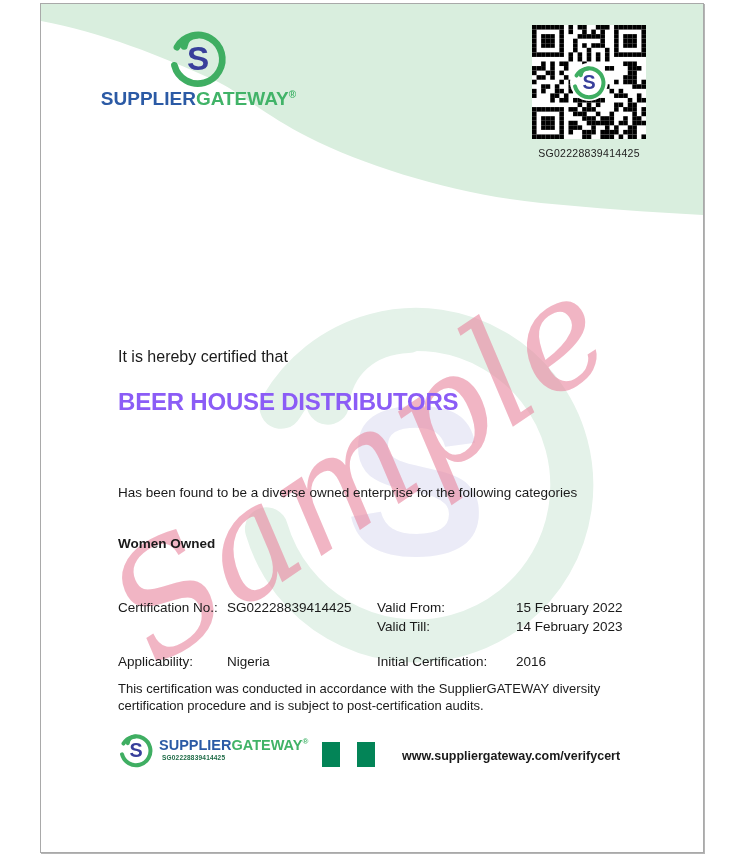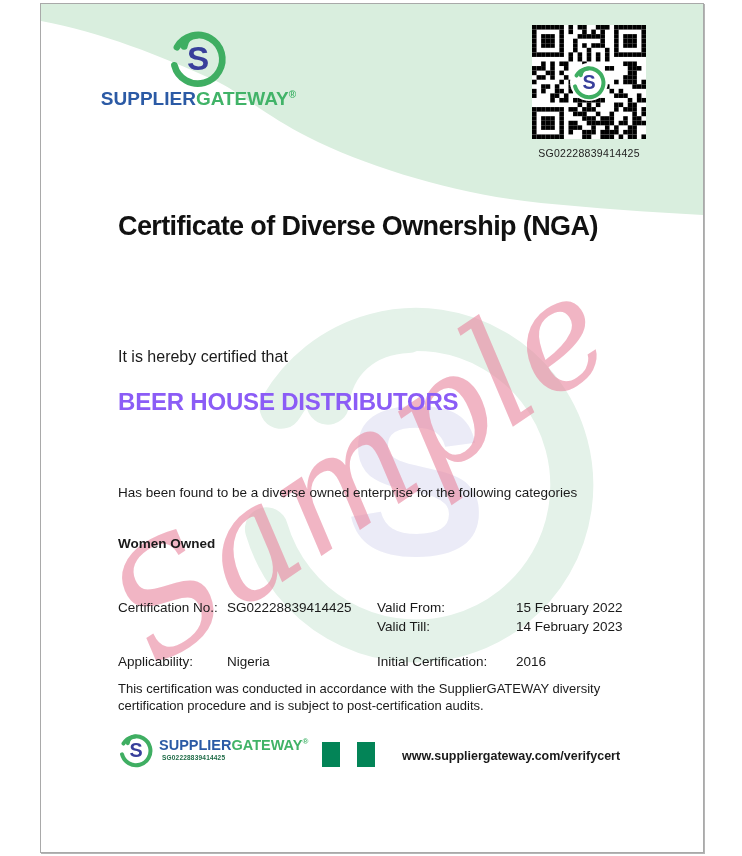--- a/index.html
+++ b/index.html
@@ -395,21 +395,20 @@
             <rect x="95.76" y="109.44" width="4.56" height="4.56" fill="#000"></rect>
             <rect x="100.32" y="109.44" width="4.56" height="4.56" fill="#000"></rect>
             <rect x="109.44" y="109.44" width="4.56" height="4.56" fill="#000"></rect>
           </svg>
         <svg class="qr-center" viewBox="0 0 100 100">
           <use href="#sg-mark"></use>
         </svg>
       </div>
       <div class="qr-label">SG02228839414425</div>
 
-      <div class="title">Certificate of Diverse Ownership (NGA)</div>
 
       <div class="intro">It is hereby certified that</div>
       <div class="company">BEER HOUSE DISTRIBUTORS</div>
       <div class="cat-intro">Has been found to be a diverse owned enterprise for the following categories</div>
       <div class="cat-2">Women Owned</div>
 
       <div class="details">
         <span class="d-r1 d-c1">Certification No.:</span>
         <span class="d-r1 d-c2">SG02228839414425</span>
         <span class="d-r1 d-c3">Valid From:</span>

